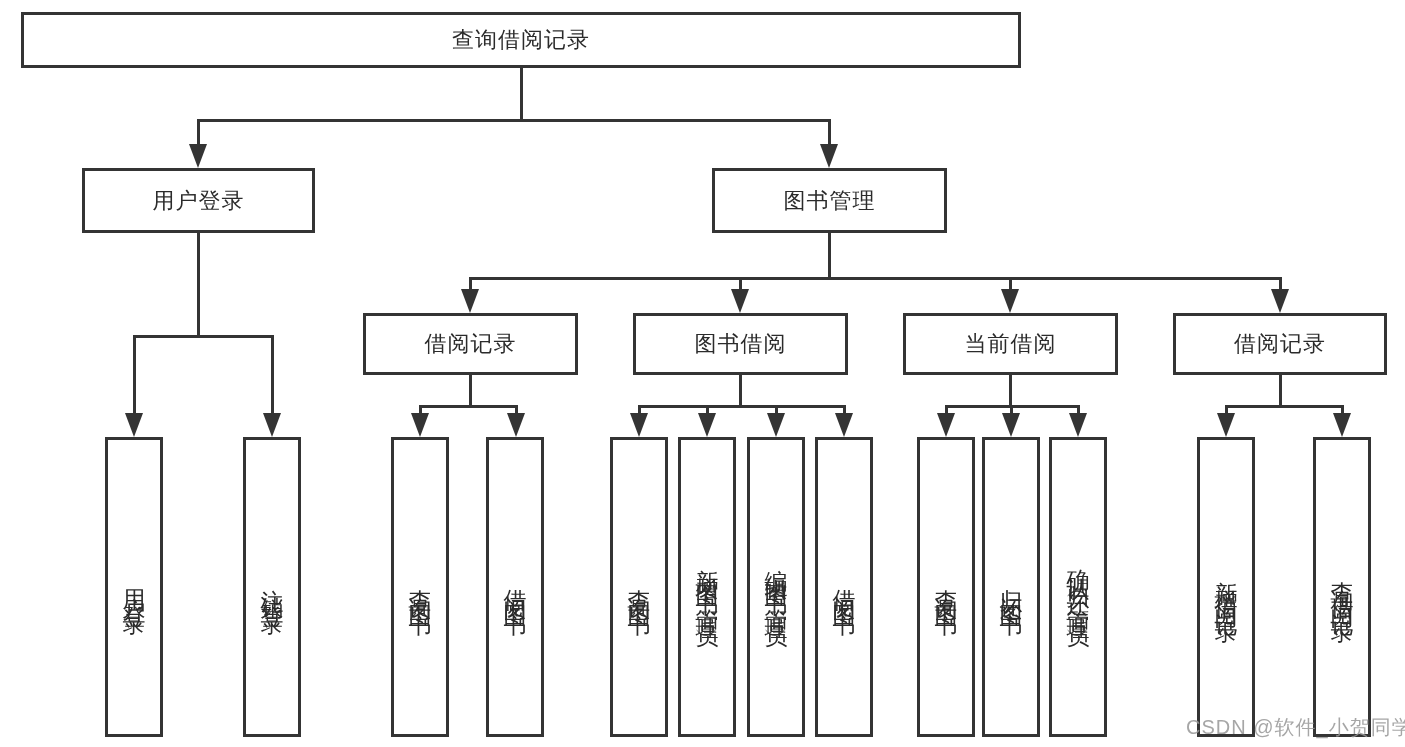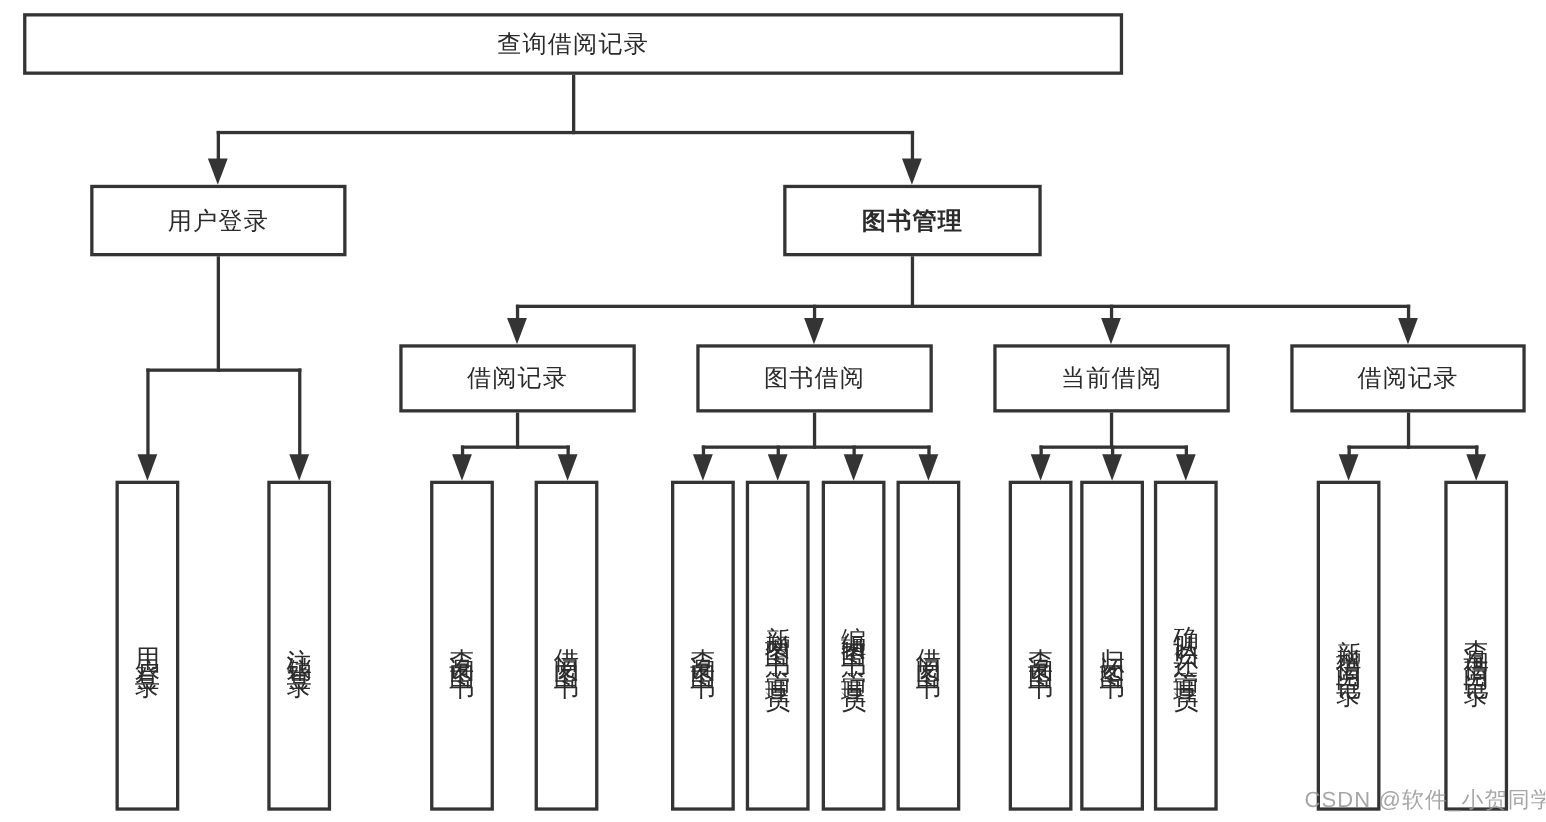--- a/index.html
+++ b/index.html
@@ -81,21 +81,21 @@
   <div class="vline" style="left:520px;top:66px;height:56px;"></div>
   <div class="hline" style="left:197px;top:119px;width:634px;"></div>
   <div class="vline" style="left:197px;top:119px;height:32px;"></div>
   <div class="arr" style="left:189px;top:144px;"></div>
   <div class="vline" style="left:828px;top:119px;height:32px;"></div>
   <div class="arr" style="left:820px;top:144px;"></div>
 
   <div class="box" style="left:82px;top:168px;width:233px;height:65px;">
     <span>用户登录</span>
   </div>
-  <div class="box" style="left:712px;top:168px;width:235px;height:65px;font-weight:bold;">
+  <div class="box" style="left:712px;top:168px;width:235px;height:65px;">
     <span>图书管理</span>
   </div>
 
   <div class="vline" style="left:197px;top:232px;height:106px;"></div>
   <div class="hline" style="left:133px;top:335px;width:141px;"></div>
   <div class="vline" style="left:133px;top:335px;height:84px;"></div>
   <div class="arr" style="left:125px;top:413px;"></div>
   <div class="vline" style="left:271px;top:335px;height:84px;"></div>
   <div class="arr" style="left:263px;top:413px;"></div>
 

